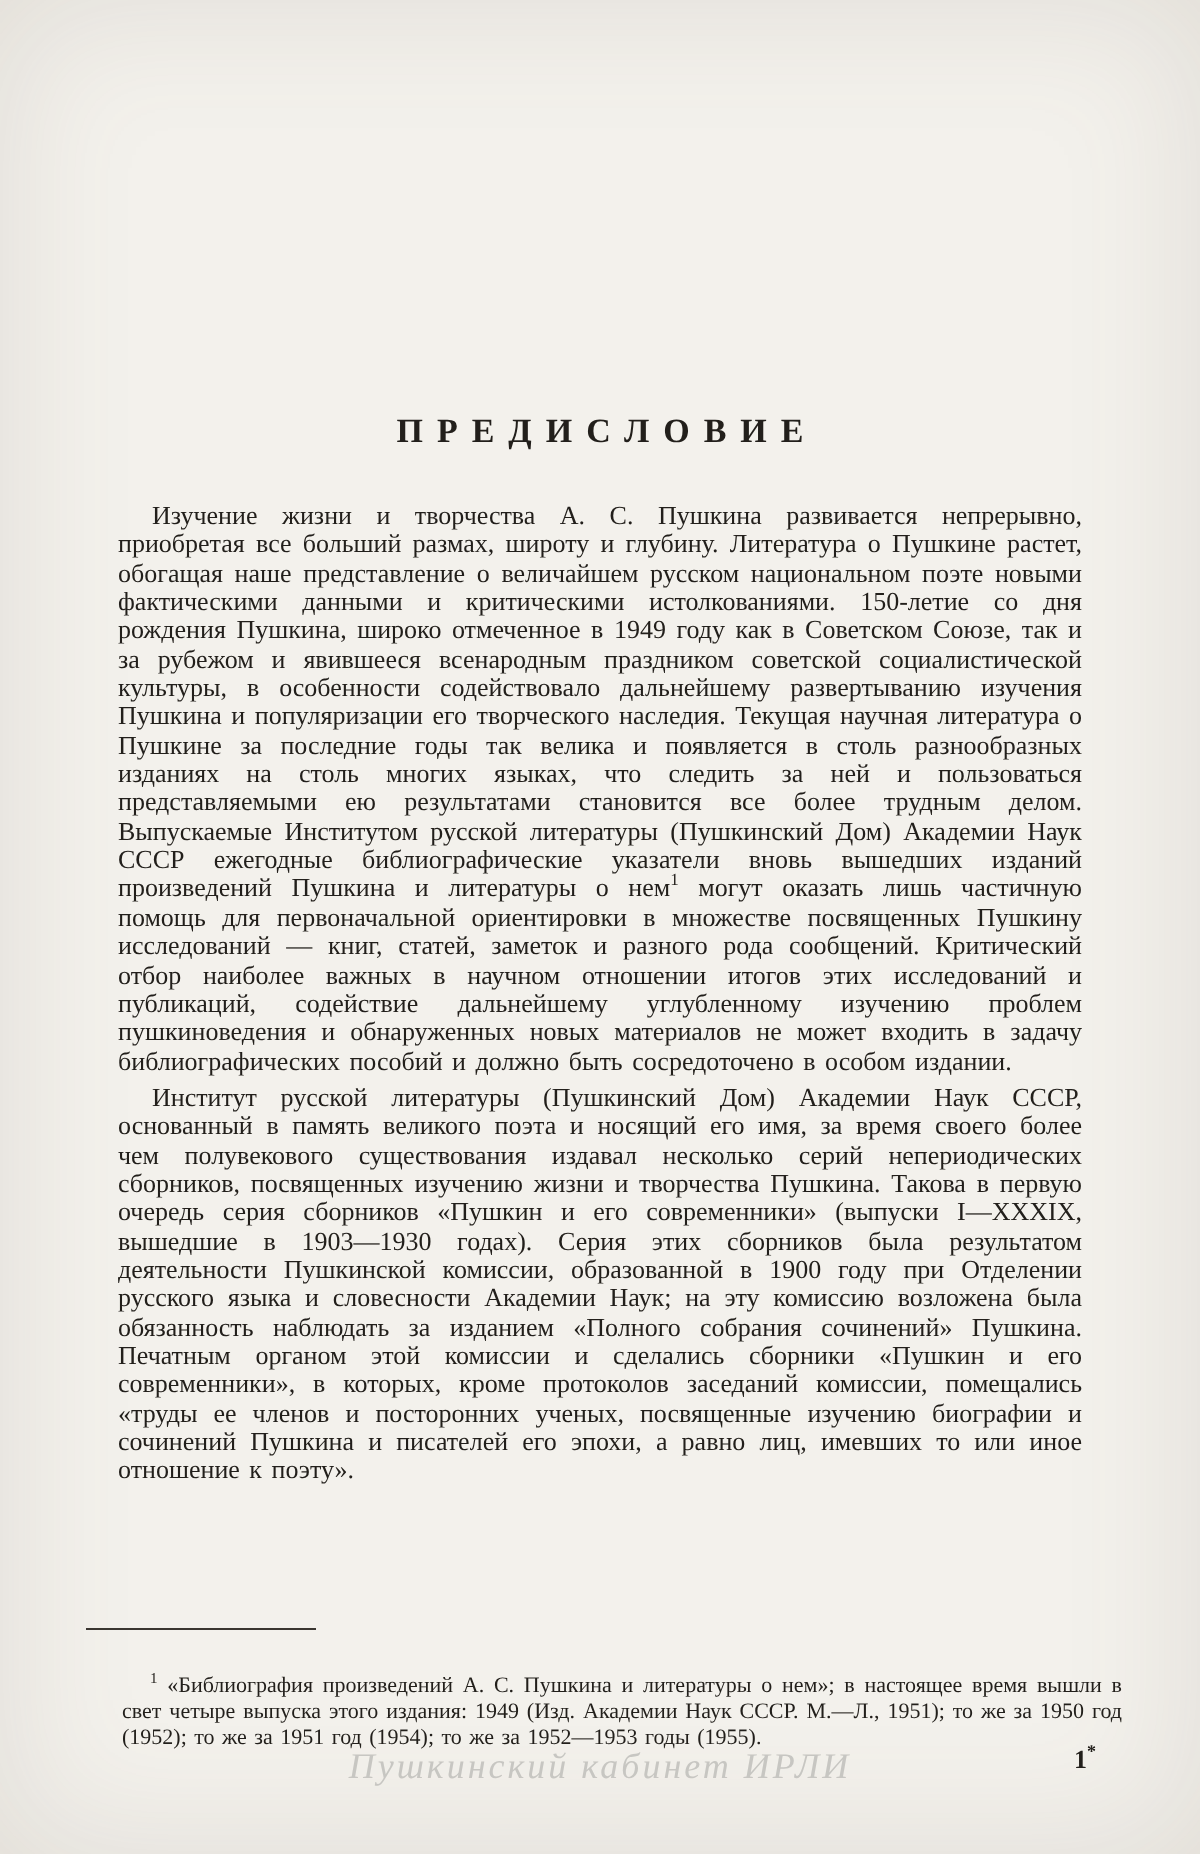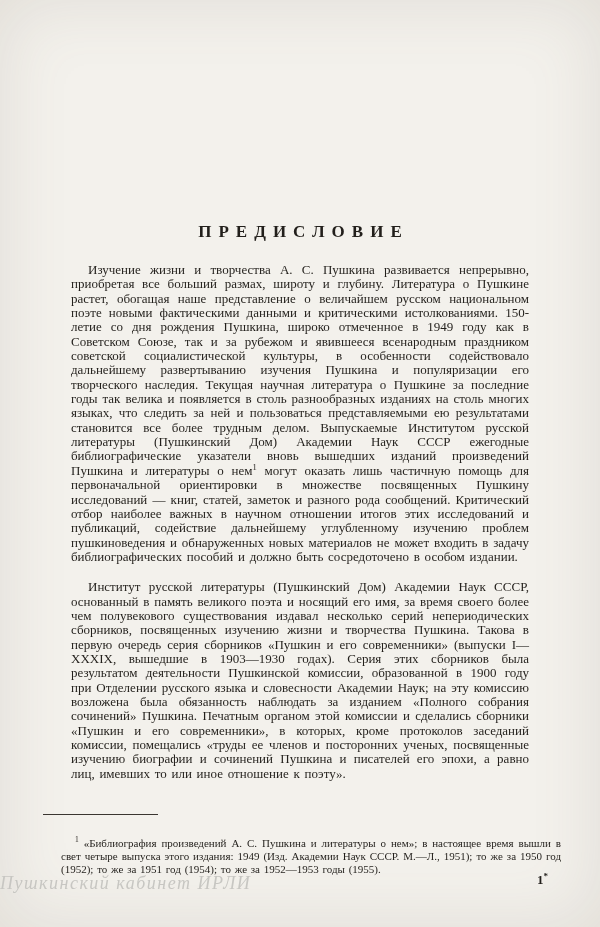--- a/index.html
+++ b/index.html
@@ -15,39 +15,39 @@
     box-shadow: inset 0 0 70px rgba(110, 100, 85, 0.14);
     color: var(--ink, #221f1b);
     font-family: "Liberation Serif", "DejaVu Serif", serif;
     overflow: hidden;
   }
   .heading {
     position: absolute;
     top: 206px;
     left: 0;
     right: 0;
-    margin: 16px;
+    margin: 0;
     text-align: center;
     font-size: 17px;
     font-weight: bold;
     letter-spacing: 7px;
     text-indent: 7px;
   }
   .body-text {
     position: absolute;
     top: 247px;
     left: 55px;
     width: 490px;
     font-size: 13px;
     line-height: 14.35px;
     text-align: justify;
     word-spacing: 1.5px;
   }
   .para {
-    margin: 16px;
+    margin: 4px;
     text-indent: 17px;
   }
   .fn-ref {
     font-size: 8.5px;
     line-height: 0;
     vertical-align: super;
   }
   .fn-rule {
     position: absolute;
     left: 43px;
@@ -72,21 +72,21 @@
     font-size: 7.5px;
     line-height: 0;
     vertical-align: super;
   }
   .watermark {
     position: absolute;
     left: 0;
     right: 0;
     top: 873px;
     margin: 0;
-    text-align: left;
+    text-align: center;
     font-style: italic;
     font-size: 18px;
     letter-spacing: 1.5px;
     color: var(--wm, #c7c6c2);
   }
   .page-mark {
     position: absolute;
     top: 872px;
     left: 537px;
     font-weight: bold;

